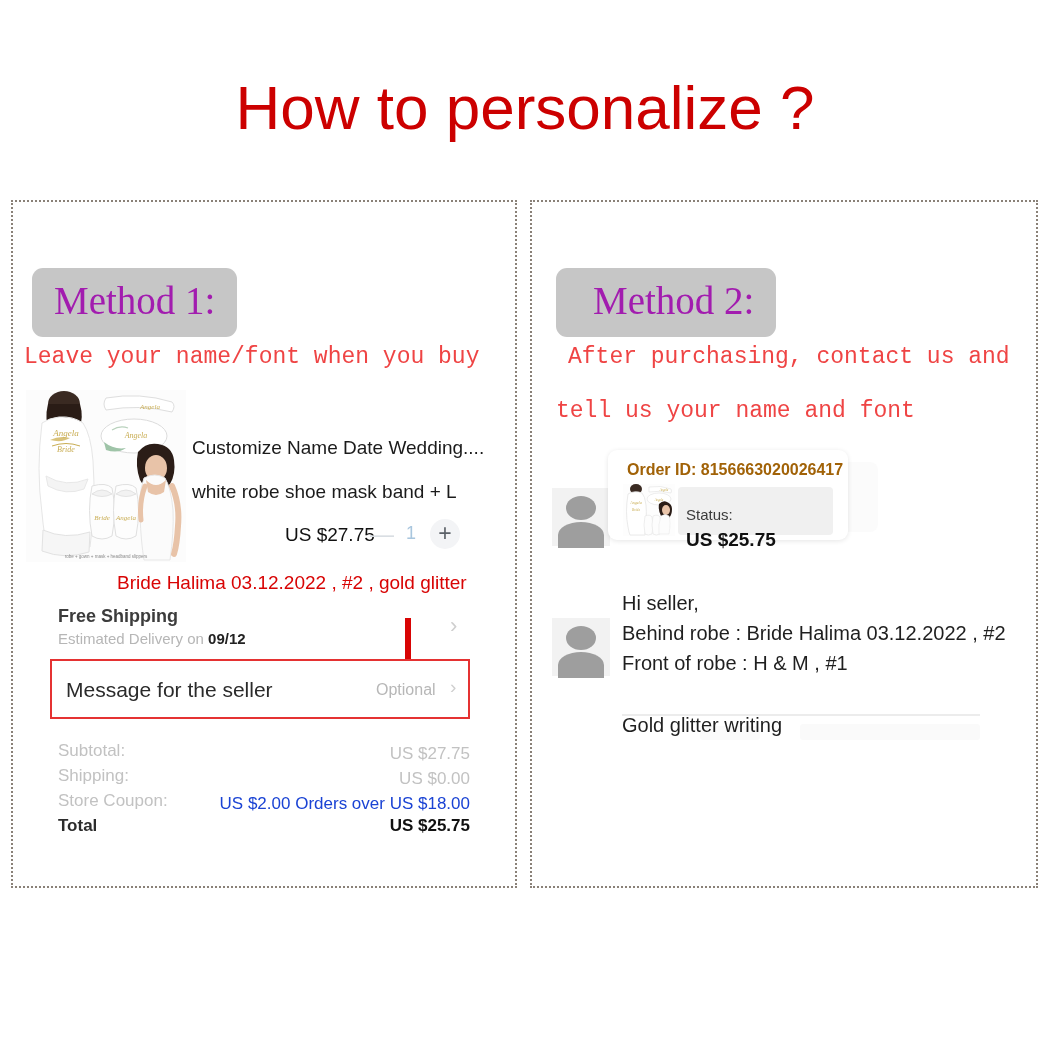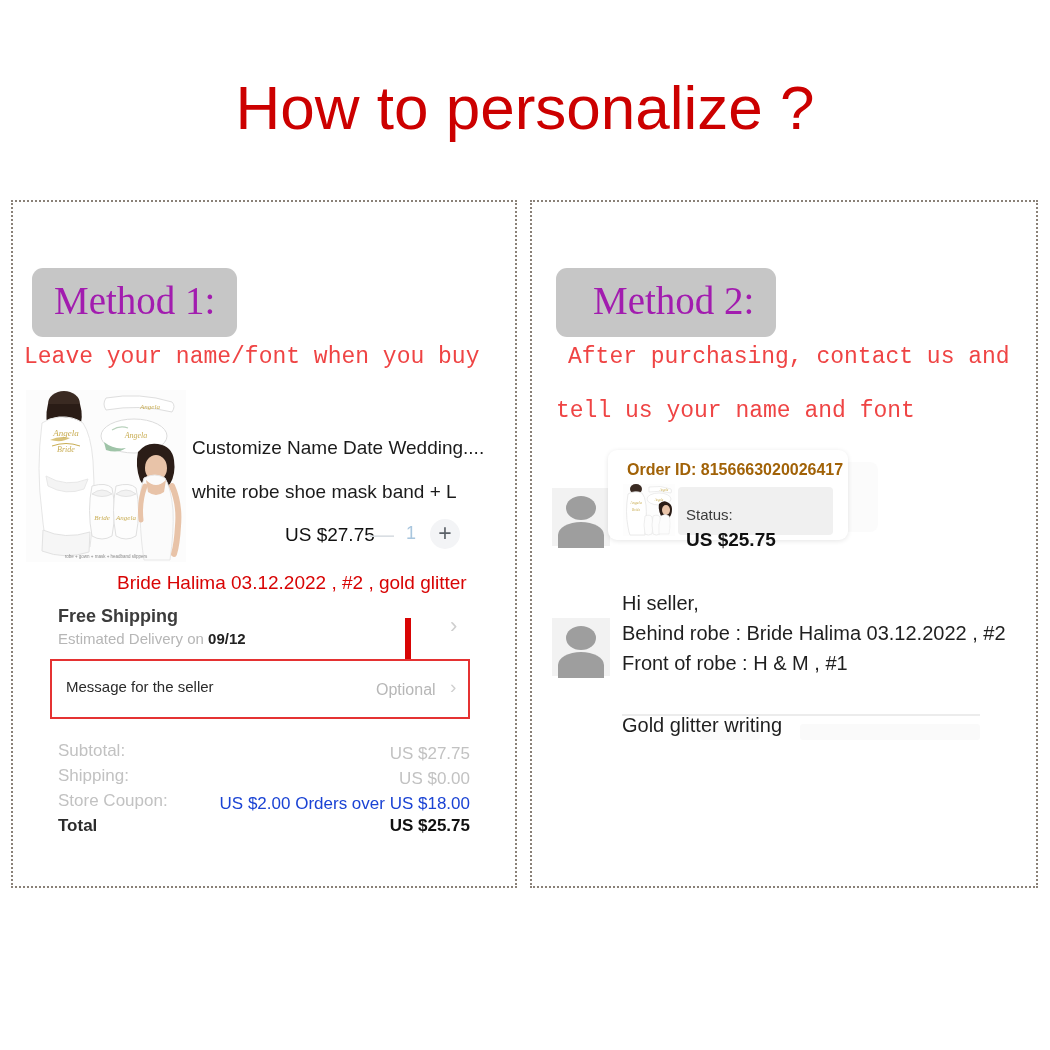--- a/index.html
+++ b/index.html
@@ -110,21 +110,21 @@
     font-family:"Liberation Sans", sans-serif;
   }
   .chev-ship{left:450px;top:613px;}
 
   .msg-box{
     position:absolute;left:50px;top:659px;width:420px;height:60px;
     border:2px solid #e53232;box-sizing:border-box;background:#fff;
   }
   .msg-label{
     position:absolute;left:66px;top:678px;
-    font-size:15px;color:#2b2b2b;white-space:nowrap;
+    font-size:21px;color:#2b2b2b;white-space:nowrap;
   }
   .msg-optional{
     position:absolute;left:376px;top:681px;
     font-size:16px;color:#b7b7b7;white-space:nowrap;
   }
   .chev-msg{left:450px;top:676px;font-size:19px;}
 
   .arrow{position:absolute;left:392px;top:618px;}
 
   .tot-row{position:absolute;font-size:17px;white-space:nowrap;}

